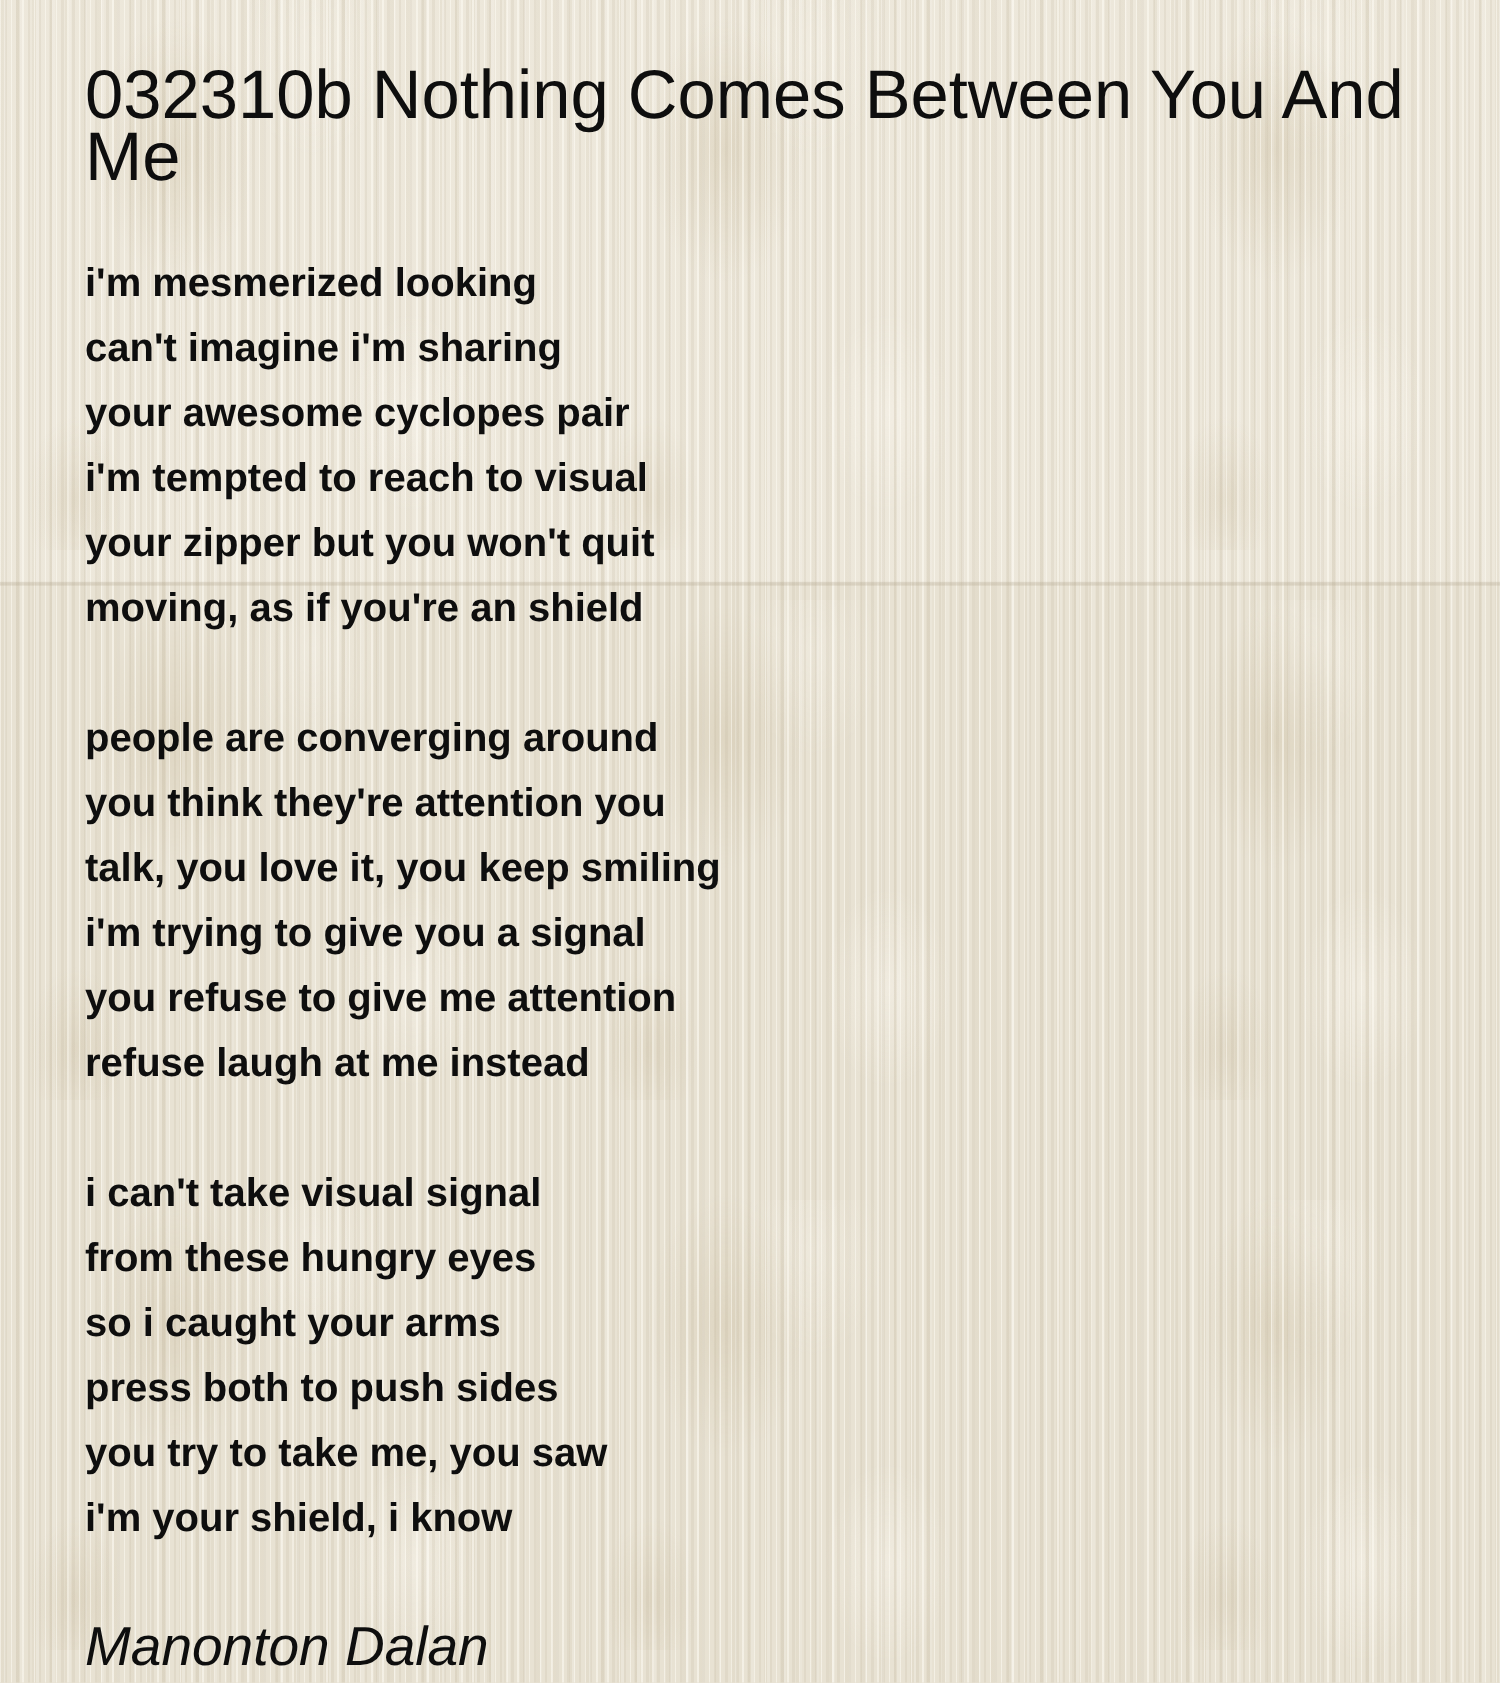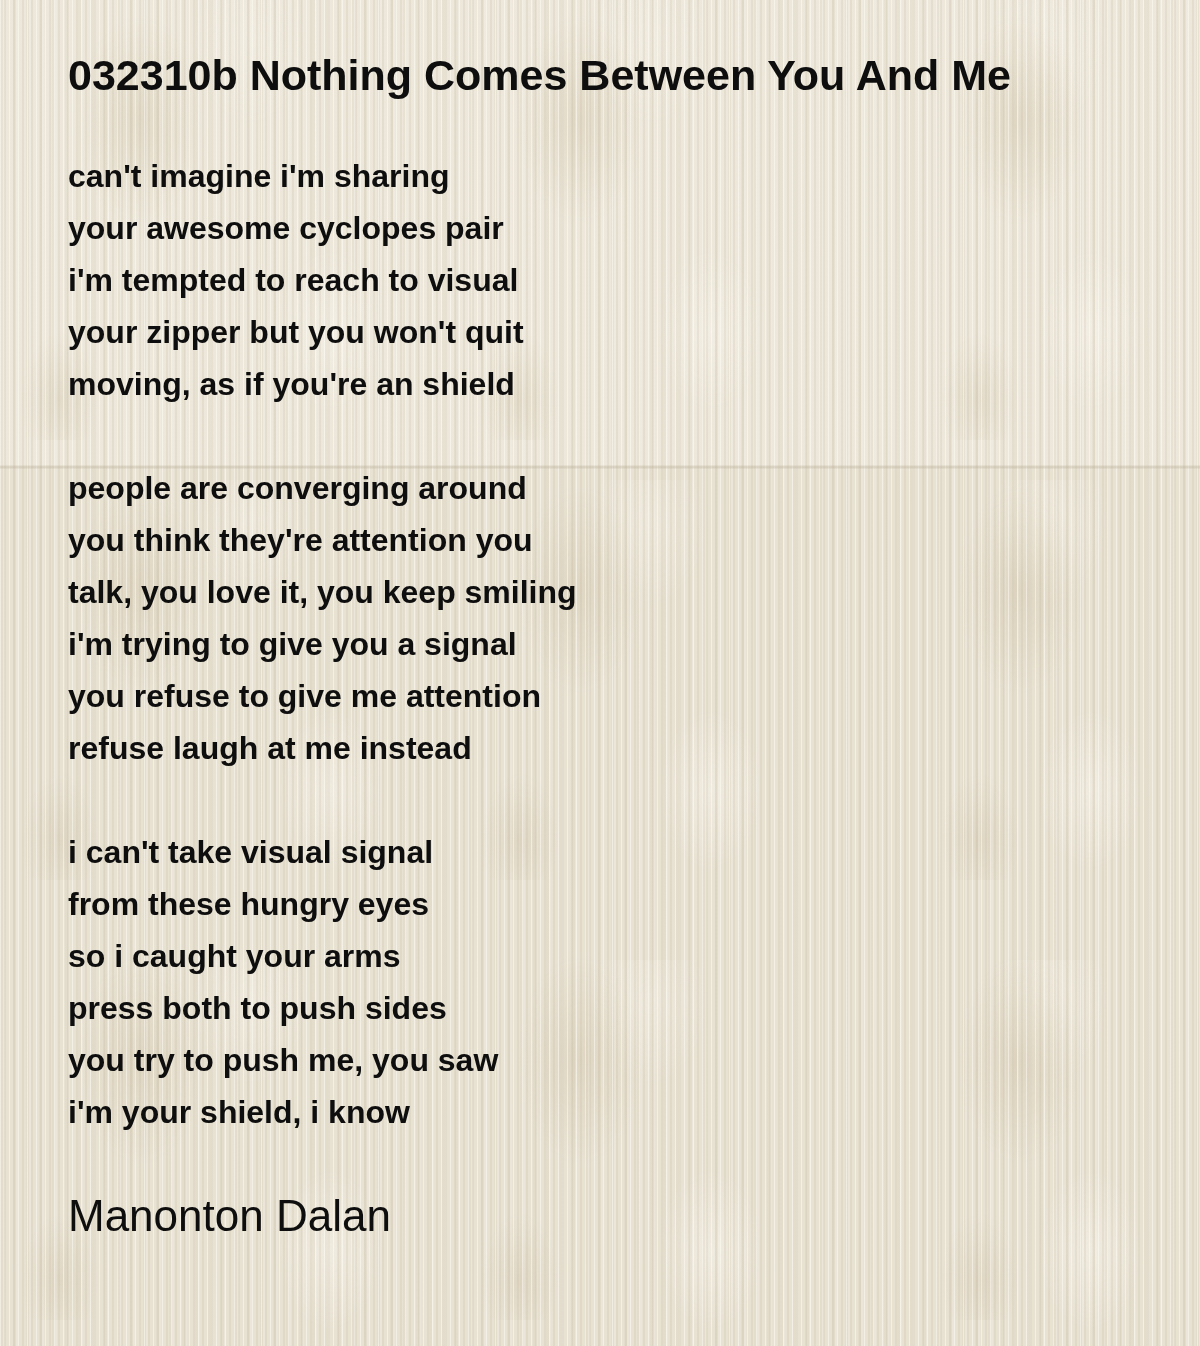--- a/index.html
+++ b/index.html
@@ -26,66 +26,68 @@
       radial-gradient(ellipse 80px 120px at 250px 40px, rgba(244,240,230,0.48), rgba(244,240,230,0) 70%),
       
       linear-gradient(to bottom, rgba(246,242,233,0.35) 0px, rgba(246,242,233,0.35) 466px, rgba(246,242,233,0) 467px);
     background-repeat: no-repeat, repeat, repeat, repeat, repeat, repeat, repeat, no-repeat;
     background-size: 100% 1346px, auto, auto, 440px 470px, 380px 460px, 460px 440px, 400px 480px, 100% 1346px;
   }
   .content {
     padding: 50px 40px 0 68px;
   }
   .title {
-    font-size: 43px;
-    font-weight: bold;
+    font-size: 55px;
+    font-weight: normal;
     line-height: 50px;
     letter-spacing: 0;
     margin: 0 0 50px 0;
   }
   .stanza {
     margin: 0 0 52px 0;
   }
   .line {
     font-size: 32px;
     font-weight: bold;
     line-height: 52px;
     white-space: nowrap;
   }
   .author {
     margin-top: 46px;
     font-size: 44px;
+    font-style: italic;
     font-weight: normal;
     line-height: 52px;
   }
 </style>
 </head>
 <body>
 
 <div class="content">
   <h1 class="title">032310b Nothing Comes Between You And Me</h1>
   <div id="poem">
       <div class="stanza">
+        <div class="line">i'm mesmerized looking</div>
         <div class="line">can't imagine i'm sharing</div>
         <div class="line">your awesome cyclopes pair</div>
         <div class="line">i'm tempted to reach to visual</div>
         <div class="line">your zipper but you won't quit</div>
         <div class="line">moving, as if you're an shield</div>
       </div>
       <div class="stanza">
         <div class="line">people are converging around</div>
         <div class="line">you think they're attention you</div>
         <div class="line">talk, you love it, you keep smiling</div>
         <div class="line">i'm trying to give you a signal</div>
         <div class="line">you refuse to give me attention</div>
         <div class="line">refuse laugh at me instead</div>
       </div>
       <div class="stanza">
         <div class="line">i can't take visual signal</div>
         <div class="line">from these hungry eyes</div>
         <div class="line">so i caught your arms</div>
         <div class="line">press both to push sides</div>
-        <div class="line">you try to push me, you saw</div>
+        <div class="line">you try to take me, you saw</div>
         <div class="line">i'm your shield, i know</div>
       </div>
     </div>
   <div class="author">Manonton Dalan</div>
 </div>
 
 </body></html>

